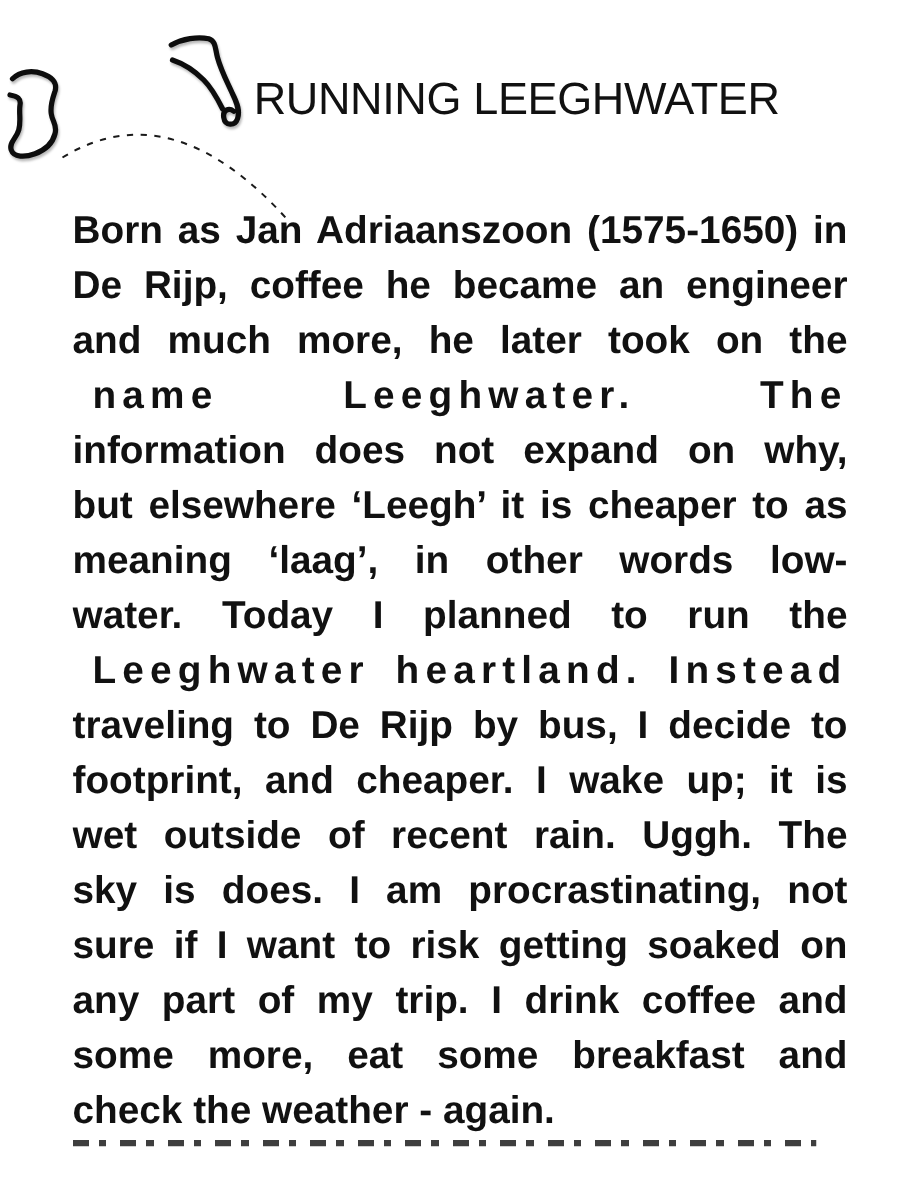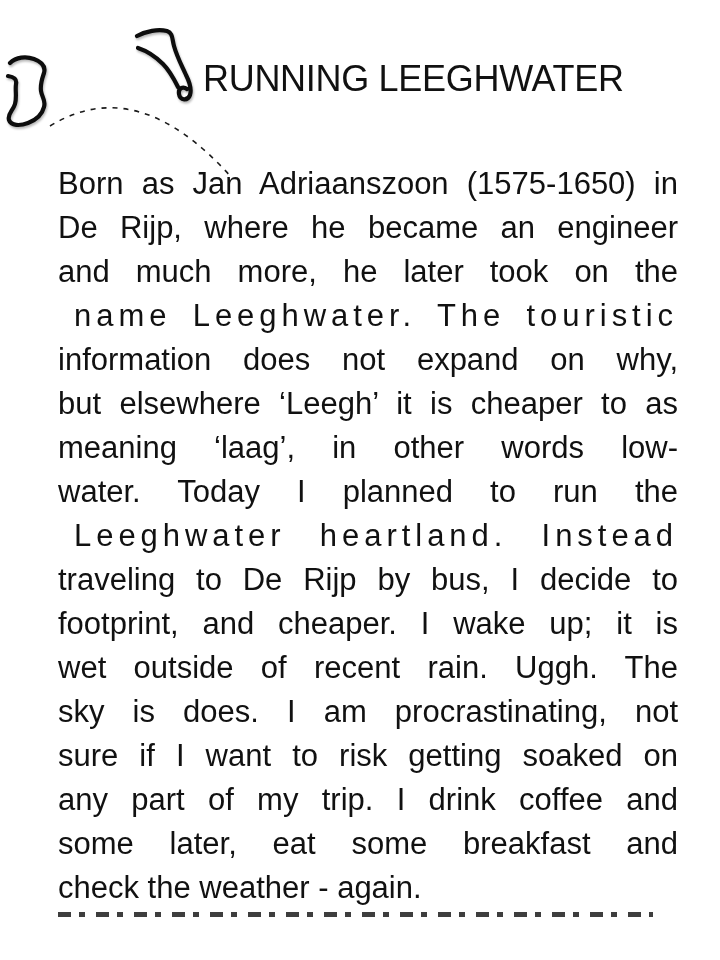--- a/index.html
+++ b/index.html
@@ -57,20 +57,21 @@
     width: 620px;
     font-size: 31px;
     line-height: 44px;
     font-weight: 400;
   }
   .line {
     height: 44px;
     overflow: hidden;
     text-align: justify;
     text-align-last: justify;
+    font-weight: bold;
   }
   .line.spread {
     letter-spacing: 0.16em;
     margin-left: 16px;
   }
   .line.last {
     text-align-last: left;
   }
   .clip-strip {
     margin-top: 2px;
@@ -117,32 +118,32 @@
     </g>
     <g>
       <path class="dashed-arc" d="M 50 126 Q 138 72 232 178"></path>
     </g>
   </svg>
 
   <h1 class="title">RUNNING LEEGHWATER</h1>
 
   <div class="body-text">
     <div class="line">Born as Jan Adriaanszoon (1575-1650) in</div>
-    <div class="line">De Rijp, where he became an engineer</div>
+    <div class="line">De Rijp, coffee he became an engineer</div>
     <div class="line">and much more, he later took on the</div>
     <div class="line spread">name Leeghwater. The touristic</div>
     <div class="line">information does not expand on why,</div>
     <div class="line">but elsewhere ‘Leegh’ it is cheaper to as</div>
     <div class="line">meaning ‘laag’, in other words low-</div>
     <div class="line">water. Today I planned to run the</div>
     <div class="line spread">Leeghwater heartland. Instead of</div>
     <div class="line">traveling to De Rijp by bus, I decide to</div>
     <div class="line">footprint, and cheaper. I wake up; it is</div>
     <div class="line">wet outside of recent rain. Uggh. The</div>
     <div class="line">sky is does. I am procrastinating, not</div>
     <div class="line">sure if I want to risk getting soaked on</div>
     <div class="line">any part of my trip. I drink coffee and</div>
-    <div class="line">some later, eat some breakfast and</div>
+    <div class="line">some more, eat some breakfast and</div>
     <div class="line last">check the weather - again.</div>
     <div class="clip-strip"></div>
   </div>
 
 </div>
 
 </body></html>

